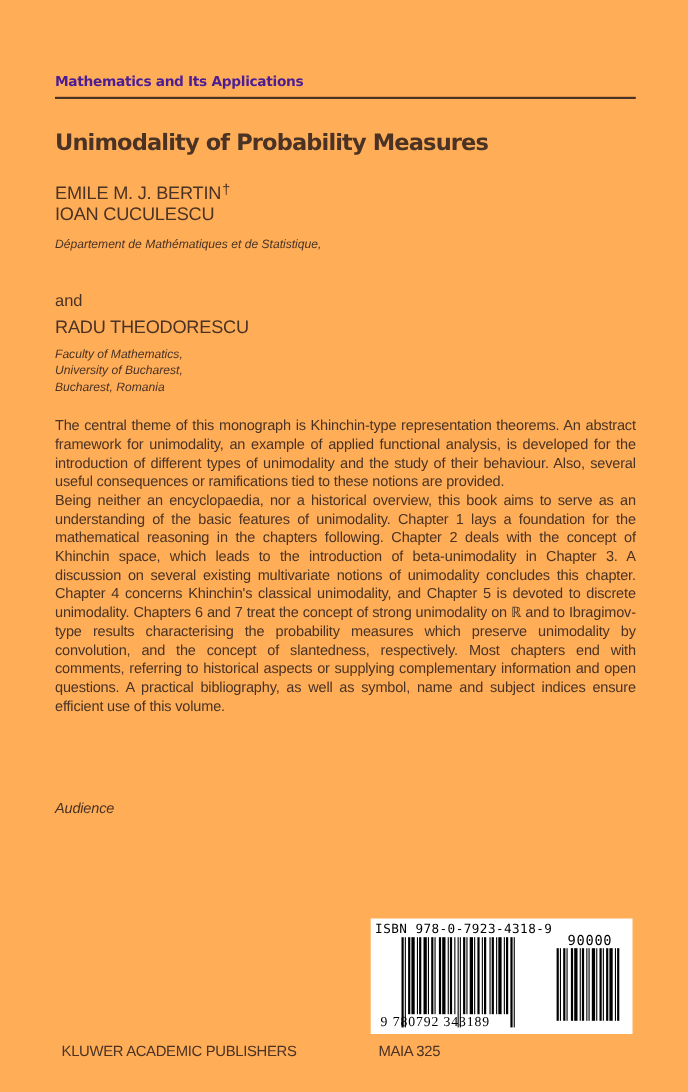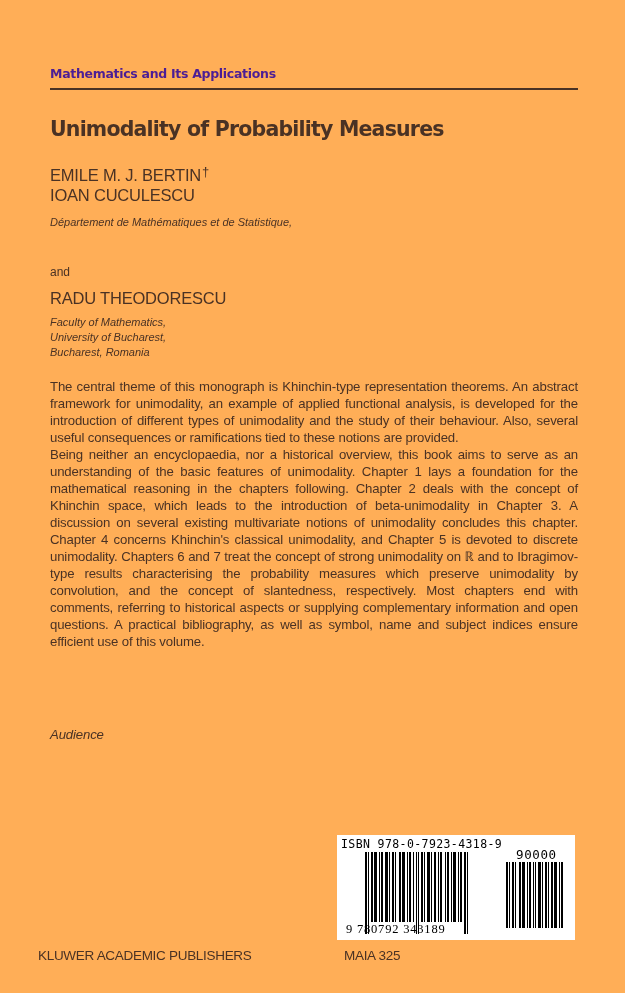--- a/index.html
+++ b/index.html
@@ -25,21 +25,21 @@
     font-family: "DejaVu Sans", sans-serif;
     font-weight: bold; font-size: 20.5px; letter-spacing: -0.8px;
     color: #4a3224;
   }
   .author {
     font-size: 16.5px; color: #4a3224; letter-spacing: -0.2px;
   }
   .affil {
     font-style: italic; font-size: 11px; line-height: 15px; color: #4a3224;
   }
-  .and { font-size: 12px; color: #4a3224; }
+  .and { font-size: 15px; color: #4a3224; }
   .dagger { font-size: 13px; vertical-align: 5px; margin-left: 1px; }
   .body-text {
     left: 50px; width: 528px;
     font-size: 13.2px; line-height: 17px; color: #4a3224;
     text-align: justify; letter-spacing: -0.15px;
   }
   .body-text p { margin: 0; }
   .heading-italic { font-style: italic; }
   .barcode-box {
     left: 337px; top: 835px; width: 238px; height: 105px;
@@ -56,21 +56,21 @@
     letter-spacing: 0.6px;
   }
   .digits-text {
     left: 346px; top: 922px;
     font-family: Liberation Serif, serif; font-size: 12.5px; color: #000;
     letter-spacing: 0.8px; background: transparent;
   }
   .bars { display: flex; align-items: flex-start; }
   .bars span { display: block; background: #000; }
   .publisher {
-    left: 38px; top: 948px; font-size: 13.5px; color: #4a3224; letter-spacing: -0.3px;
+    left: 56px; top: 948px; font-size: 13.5px; color: #4a3224; letter-spacing: -0.3px;
   }
   .series-code {
     left: 344px; top: 948px; font-size: 13.5px; color: #4a3224; letter-spacing: -0.3px;
   }
 </style>
 </head>
 <body>
 
 <div class="abs series">Mathematics and Its Applications</div>
 <div class="abs rule"></div>

